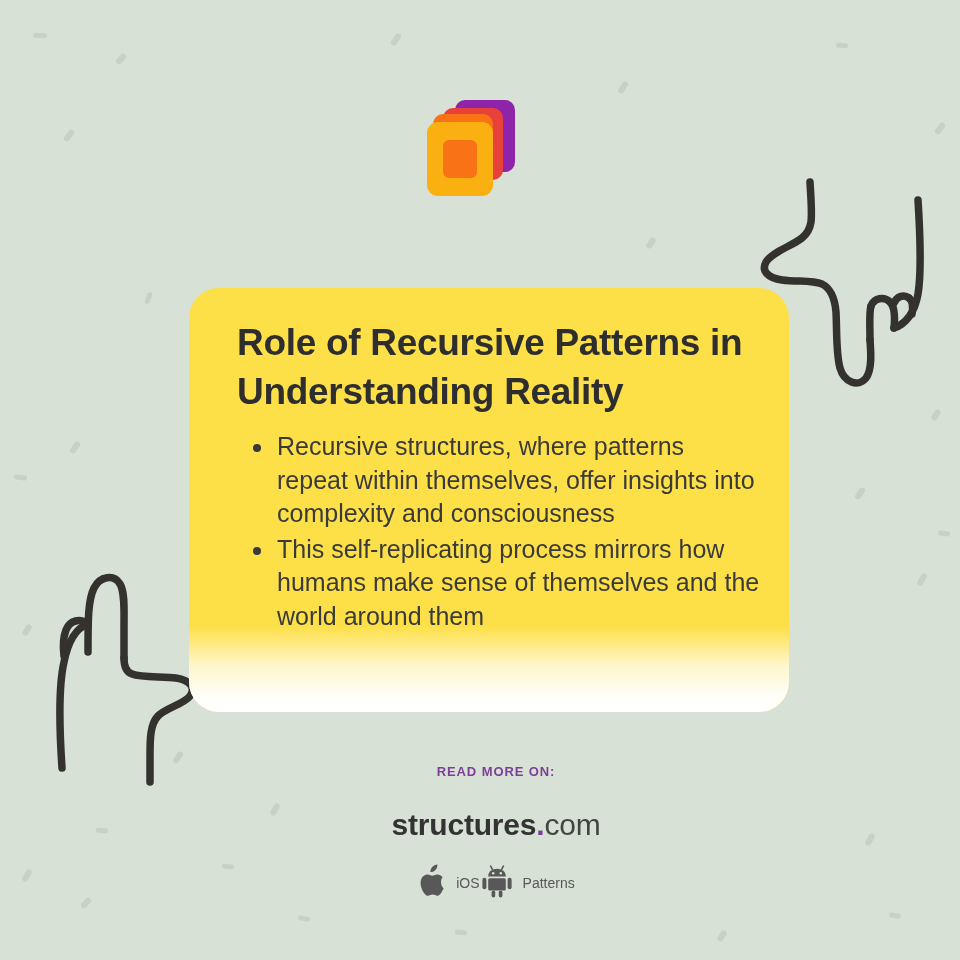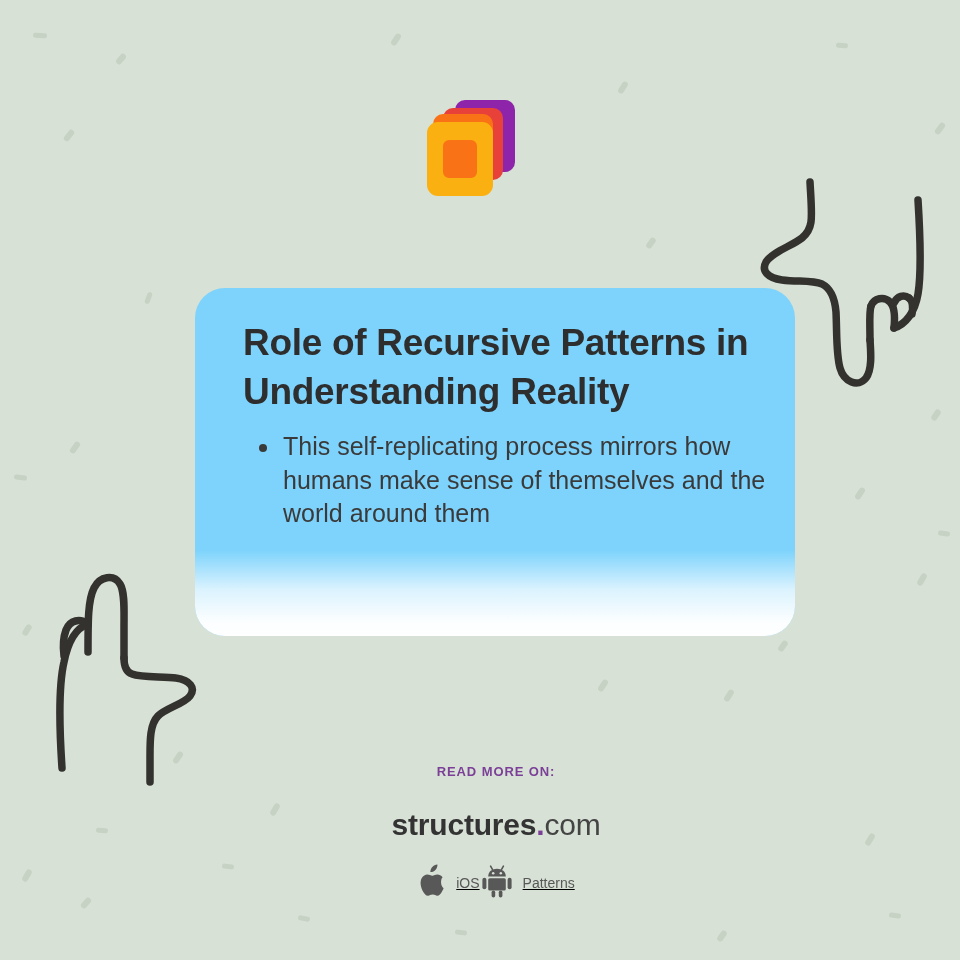--- a/index.html
+++ b/index.html
@@ -62,25 +62,24 @@
     width: 96px;
     height: 100px;
   }
 
   
   #card {
     position: absolute;
     left: 189px;
     top: 288px;
     width: 600px;
-    height: 348px;
-    background: #7dd3fc;
+    height: 424px;
+    background: #fde047;
     border-radius: 30px;
     overflow: hidden;
-    margin-left: 6px;
   }
   #card-inner {
     position: absolute;
     left: 48px;
     top: 30px;
     right: 28px;
   }
 
   #title {
     font-size: 37px;
@@ -151,21 +150,20 @@
   }
   #wordmark .ds-name { font-weight: bold; }
   #wordmark .ds-dot  { color: #7b3f98; font-weight: bold; }
   #wordmark .ds-tld  { font-weight: normal; color: #444444; margin-top: 48px; }
 
   #stores {
     margin-top: 22px;
     display: flex;
     justify-content: center;
     align-items: center;
-    text-decoration: underline;
   }
   .store {
     display: flex;
     align-items: center;
     gap: 9px;
   }
   .store-label {
     font-size: 14px;
     color: #585858;
   }
@@ -247,20 +245,21 @@
         <path d="M44 210 C42 180 40 130 46 104 C50 84 58 70 70 66"></path>
         <path d="M70 66 C62 60 52 62 48 72 C45 80 45 90 46 98"></path>
       </g>
     </svg>
   </div>
 
   <div id="card">
     <div id="card-inner">
       <h1 id="title">Role of Recursive Patterns in Understanding Reality</h1>
       <ul id="bullets">
+        <li>Recursive structures, where patterns repeat within themselves, offer insights into complexity and consciousness</li>
         <li>This self-replicating process mirrors how humans make sense of themselves and the world around them</li>
       </ul>
     </div>
     <div id="card-fade"></div>
   </div>
 
   <div id="footer">
     <p id="read-more-on">READ MORE ON:</p>
 
     <div id="wordmark">

